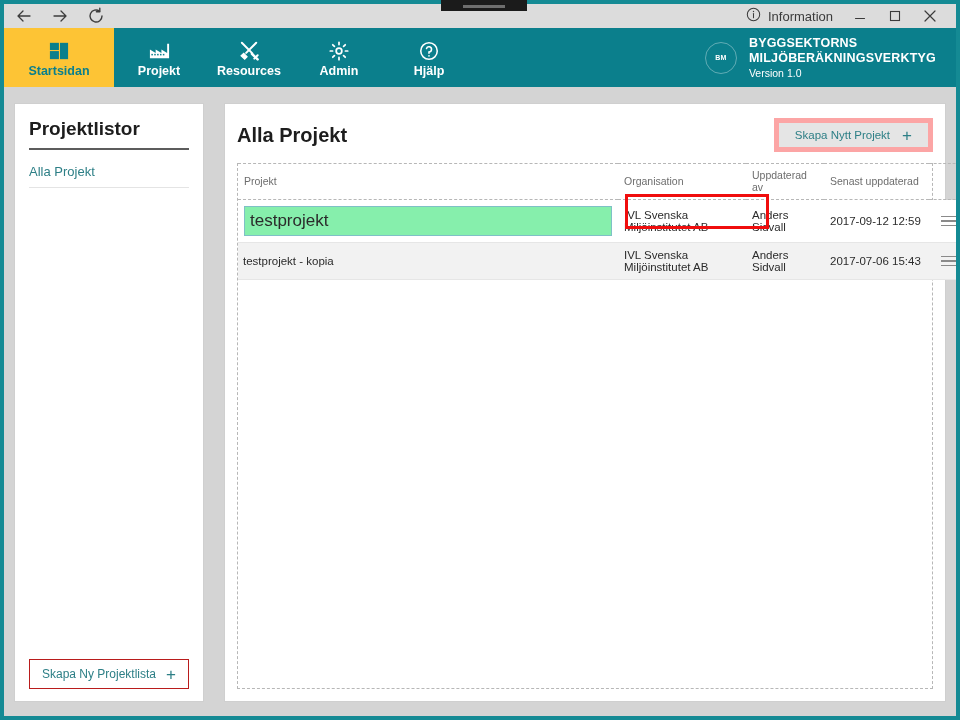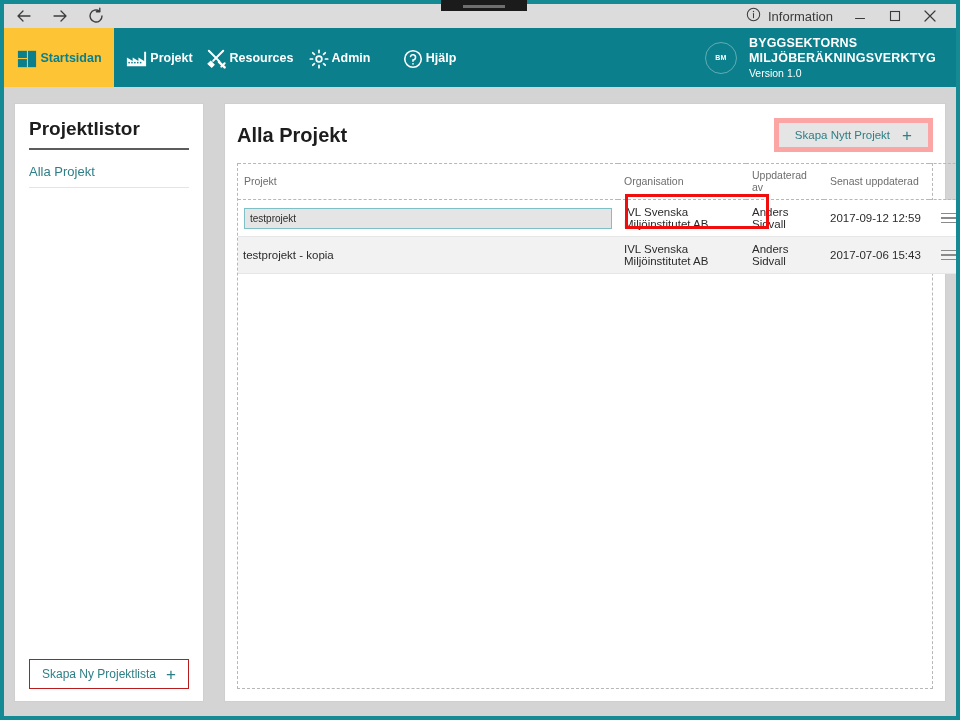--- a/index.html
+++ b/index.html
@@ -85,20 +85,21 @@
   .appbar::after {
     content: "";
     position: absolute;
     left: 0; right: 0; bottom: -4px;
     height: 4px;
     background: #fdc435;
   }
   .navitem {
     width: 90px;
     display: flex;
+    flex-direction: column;
     align-items: center;
     justify-content: center;
     gap: 2px;
     color: #ffffff;
     font-size: 12.5px;
     font-weight: bold;
     cursor: pointer;
   }
   .navitem .ico { height: 24px; display: flex; align-items: flex-end; }
   .navitem.active {
@@ -268,22 +269,22 @@
     padding: 6px 6px;
     vertical-align: middle;
     border-bottom: 1px solid #e6e6e6;
   }
   tbody tr.alt td { background: #f2f2f2; }
   tbody tr.sel td { background: #ffffff; }
 
   .name-input {
     width: 100%;
     border: 1px solid #7fc0c6;
-    background: #e5e5e5;
-    font-size: 10px;
+    background: #86efac;
+    font-size: 17px;
     color: #2b2b2b;
     padding: 4px 5px;
     font-family: "Liberation Sans", sans-serif;
     outline: none;
   }
   .name-plain { padding: 4px 5px; }
 
   .hamburger {
     display: flex;
     flex-direction: column;

